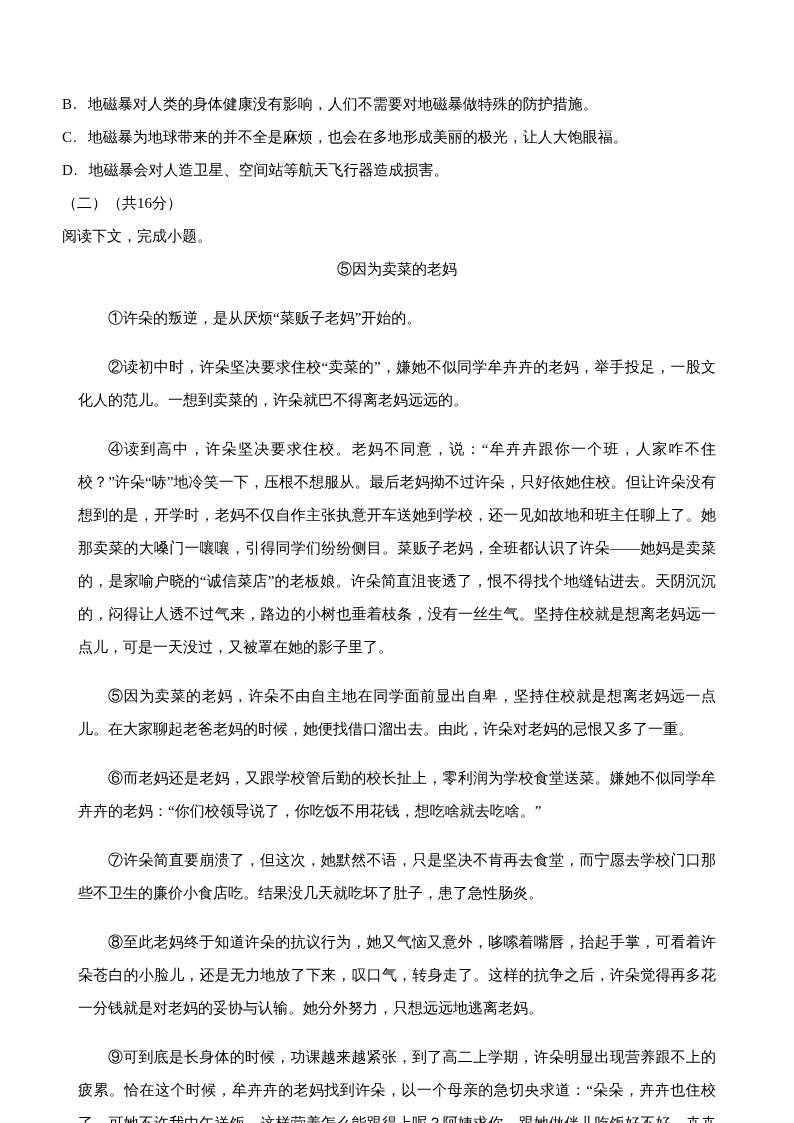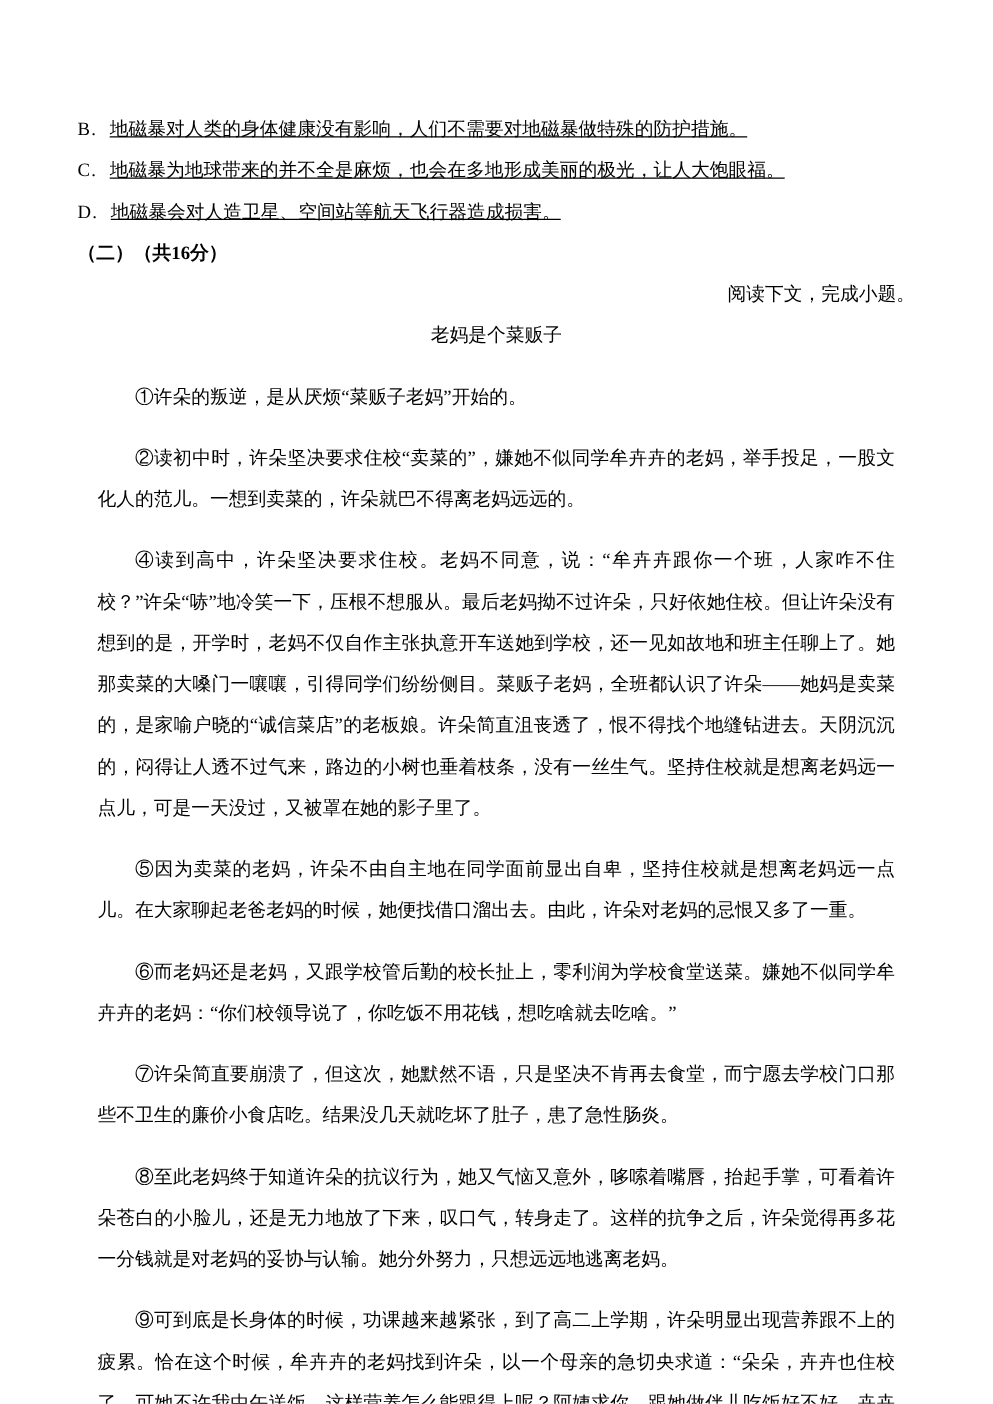--- a/index.html
+++ b/index.html
@@ -27,27 +27,26 @@
     align-items: baseline;
     text-align: justify;
   }
   .option-label {
     flex: 0 0 auto;
     margin-right: 10px;
     letter-spacing: 1px;
   }
   .option-text {
     flex: 1 1 auto;
-    text-decoration: underline;
   }
   .section-heading {
-    font-weight: bold;
+    font-weight: normal;
   }
   .instruction-line {
-    text-align: right;
+    text-align: left;
   }
   .article-title {
     text-align: center;
   }
   p.para {
     margin: 16px;
     text-indent: 2em;
     text-align: justify;
     word-break: break-all;
   }
@@ -69,21 +68,21 @@
 
   <div class="option-row">
     <span class="option-label">D.</span>
     <span class="option-text">地磁暴会对人造卫星、空间站等航天飞行器造成损害。</span>
   </div>
 
   <div class="section-heading">（二）（共16分）</div>
 
   <div class="instruction-line">阅读下文，完成小题。</div>
 
-  <div class="article-title">老妈是个菜贩子</div>
+  <div class="article-title">⑤因为卖菜的老妈</div>
 
   <p class="para">①许朵的叛逆，是从厌烦“菜贩子老妈”开始的。</p>
   <p class="para">②读初中时，许朵坚决要求住校“卖菜的”，嫌她不似同学牟卉卉的老妈，举手投足，一股文化人的范儿。一想到卖菜的，许朵就巴不得离老妈远远的。</p>
   <p class="para">④读到高中，许朵坚决要求住校。老妈不同意，说：“牟卉卉跟你一个班，人家咋不住校？”许朵“哧”地冷笑一下，压根不想服从。最后老妈拗不过许朵，只好依她住校。但让许朵没有想到的是，开学时，老妈不仅自作主张执意开车送她到学校，还一见如故地和班主任聊上了。她那卖菜的大嗓门一嚷嚷，引得同学们纷纷侧目。菜贩子老妈，全班都认识了许朵——她妈是卖菜的，是家喻户晓的“诚信菜店”的老板娘。许朵简直沮丧透了，恨不得找个地缝钻进去。天阴沉沉的，闷得让人透不过气来，路边的小树也垂着枝条，没有一丝生气。坚持住校就是想离老妈远一点儿，可是一天没过，又被罩在她的影子里了。</p>
   <p class="para">⑤因为卖菜的老妈，许朵不由自主地在同学面前显出自卑，坚持住校就是想离老妈远一点儿。在大家聊起老爸老妈的时候，她便找借口溜出去。由此，许朵对老妈的忌恨又多了一重。</p>
   <p class="para">⑥而老妈还是老妈，又跟学校管后勤的校长扯上，零利润为学校食堂送菜。嫌她不似同学牟卉卉的老妈：“你们校领导说了，你吃饭不用花钱，想吃啥就去吃啥。”</p>
   <p class="para">⑦许朵简直要崩溃了，但这次，她默然不语，只是坚决不肯再去食堂，而宁愿去学校门口那些不卫生的廉价小食店吃。结果没几天就吃坏了肚子，患了急性肠炎。</p>
   <p class="para">⑧至此老妈终于知道许朵的抗议行为，她又气恼又意外，哆嗦着嘴唇，抬起手掌，可看着许朵苍白的小脸儿，还是无力地放了下来，叹口气，转身走了。这样的抗争之后，许朵觉得再多花一分钱就是对老妈的妥协与认输。她分外努力，只想远远地逃离老妈。</p>
   <p class="para">⑨可到底是长身体的时候，功课越来越紧张，到了高二上学期，许朵明显出现营养跟不上的疲累。恰在这个时候，牟卉卉的老妈找到许朵，以一个母亲的急切央求道：“朵朵，卉卉也住校了，可她不许我中午送饭，这样营养怎么能跟得上呢？阿姨求你，跟她做伴儿吃饭好不好，卉卉说了，只要你同意我给你们</p>
 

